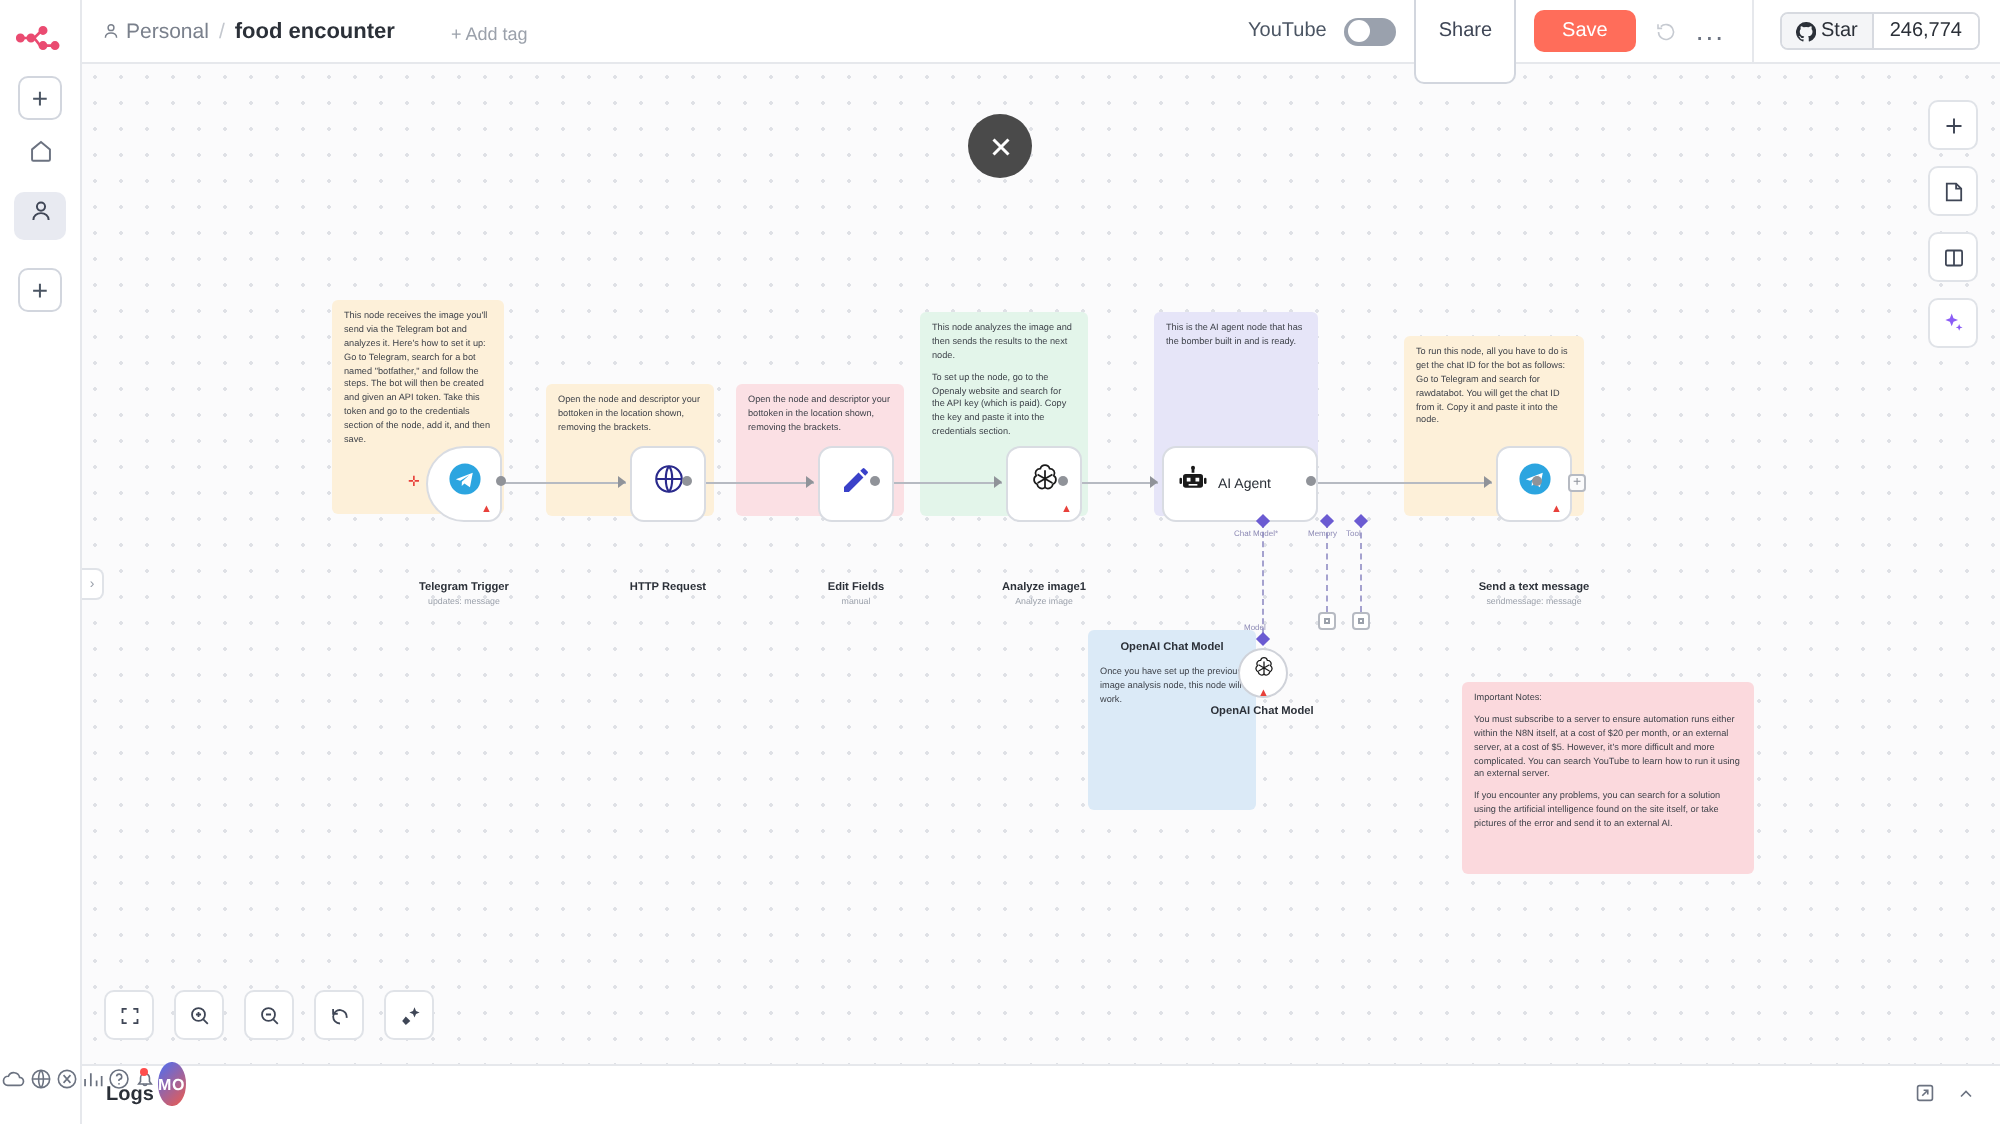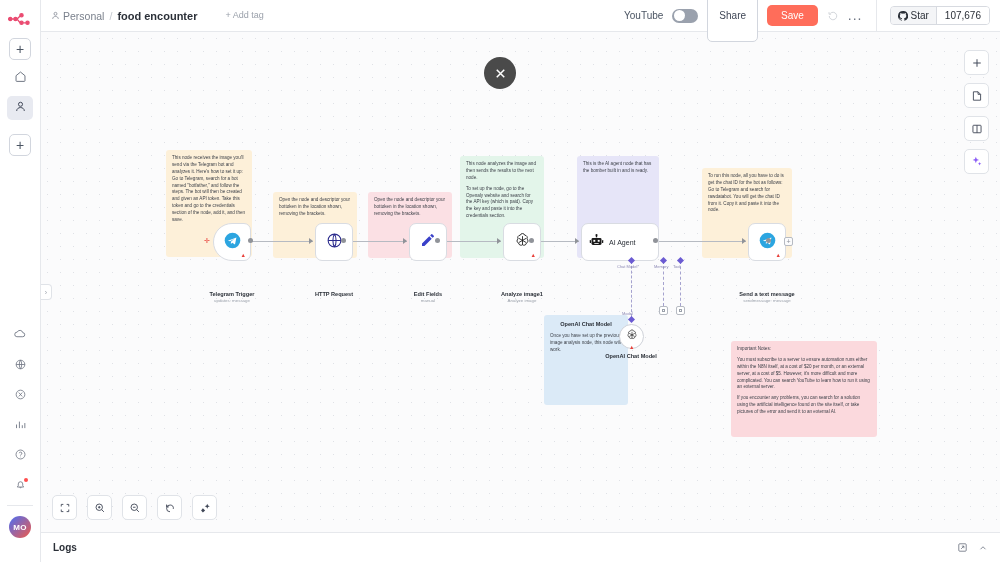--- a/index.html
+++ b/index.html
@@ -22,39 +22,39 @@
     width: 22px; height: 22px; border: 1px solid #d2d6de; border-radius: 5px;
     background: #fff; display: flex; align-items: center; justify-content: center;
     font-size: 14px; color: #4b5563; line-height: 1;
   }
   .side-icon {
     width: 26px; height: 24px; display: flex; align-items: center; justify-content: center;
     border-radius: 5px; margin-top: 6px; color: #6b7280;
   }
   .side-icon.active { background: #e8eaf1; color: #3f4656; }
   .side-spacer { flex: 1; }
-  .side-bottom { display: flex; flex-direction: column; align-items: center; padding-bottom: 24px; width: 100%; }
+  .side-bottom { display: flex; flex-direction: row; align-items: center; padding-bottom: 8px; width: 100%; }
   .side-div { width: 26px; height: 1px; background: #e6e8ec; margin: 7px 0 4px; }
   .avatar {
     width: 22px; height: 22px; border-radius: 50%;
     background: linear-gradient(135deg,#4a6ef5 0%, #f05a4a 100%);
     color: #fff; font-size: 8px; font-weight: bold;
     display: flex; align-items: center; justify-content: center;
     margin-top: 6px; letter-spacing: .3px;
   }
   .bell-wrap { position: relative; }
   .bell-dot { position: absolute; top: 4px; right: 5px; width: 4px; height: 4px; border-radius: 50%; background: #ff4d4d; }
 
   
   .topbar {
     position: absolute; left: 41px; top: 0; right: 0; height: 32px;
     background: #fff; border-bottom: 1px solid #e6e8ec;
     display: flex; align-items: center; padding: 0 10px; z-index: 25;
   }
-  .breadcrumb { display: flex; align-items: flex-start; gap: 5px; font-size: 10.5px; }
+  .breadcrumb { display: flex; align-items: flex-end; gap: 5px; font-size: 10.5px; }
   .bc-person { color: #7a808c; display: flex; align-items: center; gap: 3px; }
   .bc-sep { color: #c3c7ce; }
   .bc-title { color: #2b3038; font-weight: bold; font-size: 11px; }
   .add-tag { color: #9ba1ab; font-size: 9px; margin-left: 23px; }
   .top-right { margin-left: auto; display: flex; align-items: center; gap: 9px; }
   .inactive-lbl { font-size: 10px; color: #4b5563; }
   .toggle {
     width: 26px; height: 14px; border-radius: 7px; background: #9aa1ad;
     position: relative;
   }
@@ -303,21 +303,21 @@
       </span>
       <span class="dots">...</span>
       <span class="top-divider"></span>
       <div class="star-group">
         <span class="star-left">
           <svg width="10" height="10" viewBox="0 0 16 16" fill="#2b3038">
             <path d="M8 0a8 8 0 0 0-2.5 15.6c.4.1.5-.2.5-.4v-1.4c-2.2.5-2.7-1-2.7-1-.4-.9-.9-1.2-.9-1.2-.7-.5.1-.5.1-.5.8.1 1.2.8 1.2.8.7 1.2 1.9.9 2.4.7a1.7 1.7 0 0 1 .5-1.1c-1.8-.2-3.6-.9-3.6-3.9a3 3 0 0 1 .8-2.1 2.8 2.8 0 0 1 .1-2.1s.7-.2 2.2.8a7.5 7.5 0 0 1 4 0c1.5-1 2.2-.8 2.2-.8a2.8 2.8 0 0 1 .1 2.1 3 3 0 0 1 .8 2.1c0 3-1.8 3.7-3.6 3.9a1.9 1.9 0 0 1 .6 1.5v2.2c0 .2.1.5.5.4A8 8 0 0 0 8 0z"></path>
           </svg>
           <span>Star</span>
         </span>
-        <span class="star-right">107,676</span>
+        <span class="star-right">246,774</span>
       </div>
     </div>
   </div>
 
   <div class="canvas">
 
 
     <div class="sticky" style="left:125px; top:118px; width:86px; height:107px; background:#fdf0d9;">
       <p>This node receives the image you'll send via the Telegram bot and analyzes it. Here's how to set it up: Go to Telegram, search for a bot named "botfather," and follow the steps. The bot will then be created and given an API token. Take this token and go to the credentials section of the node, add it, and then save.</p>
     </div>

